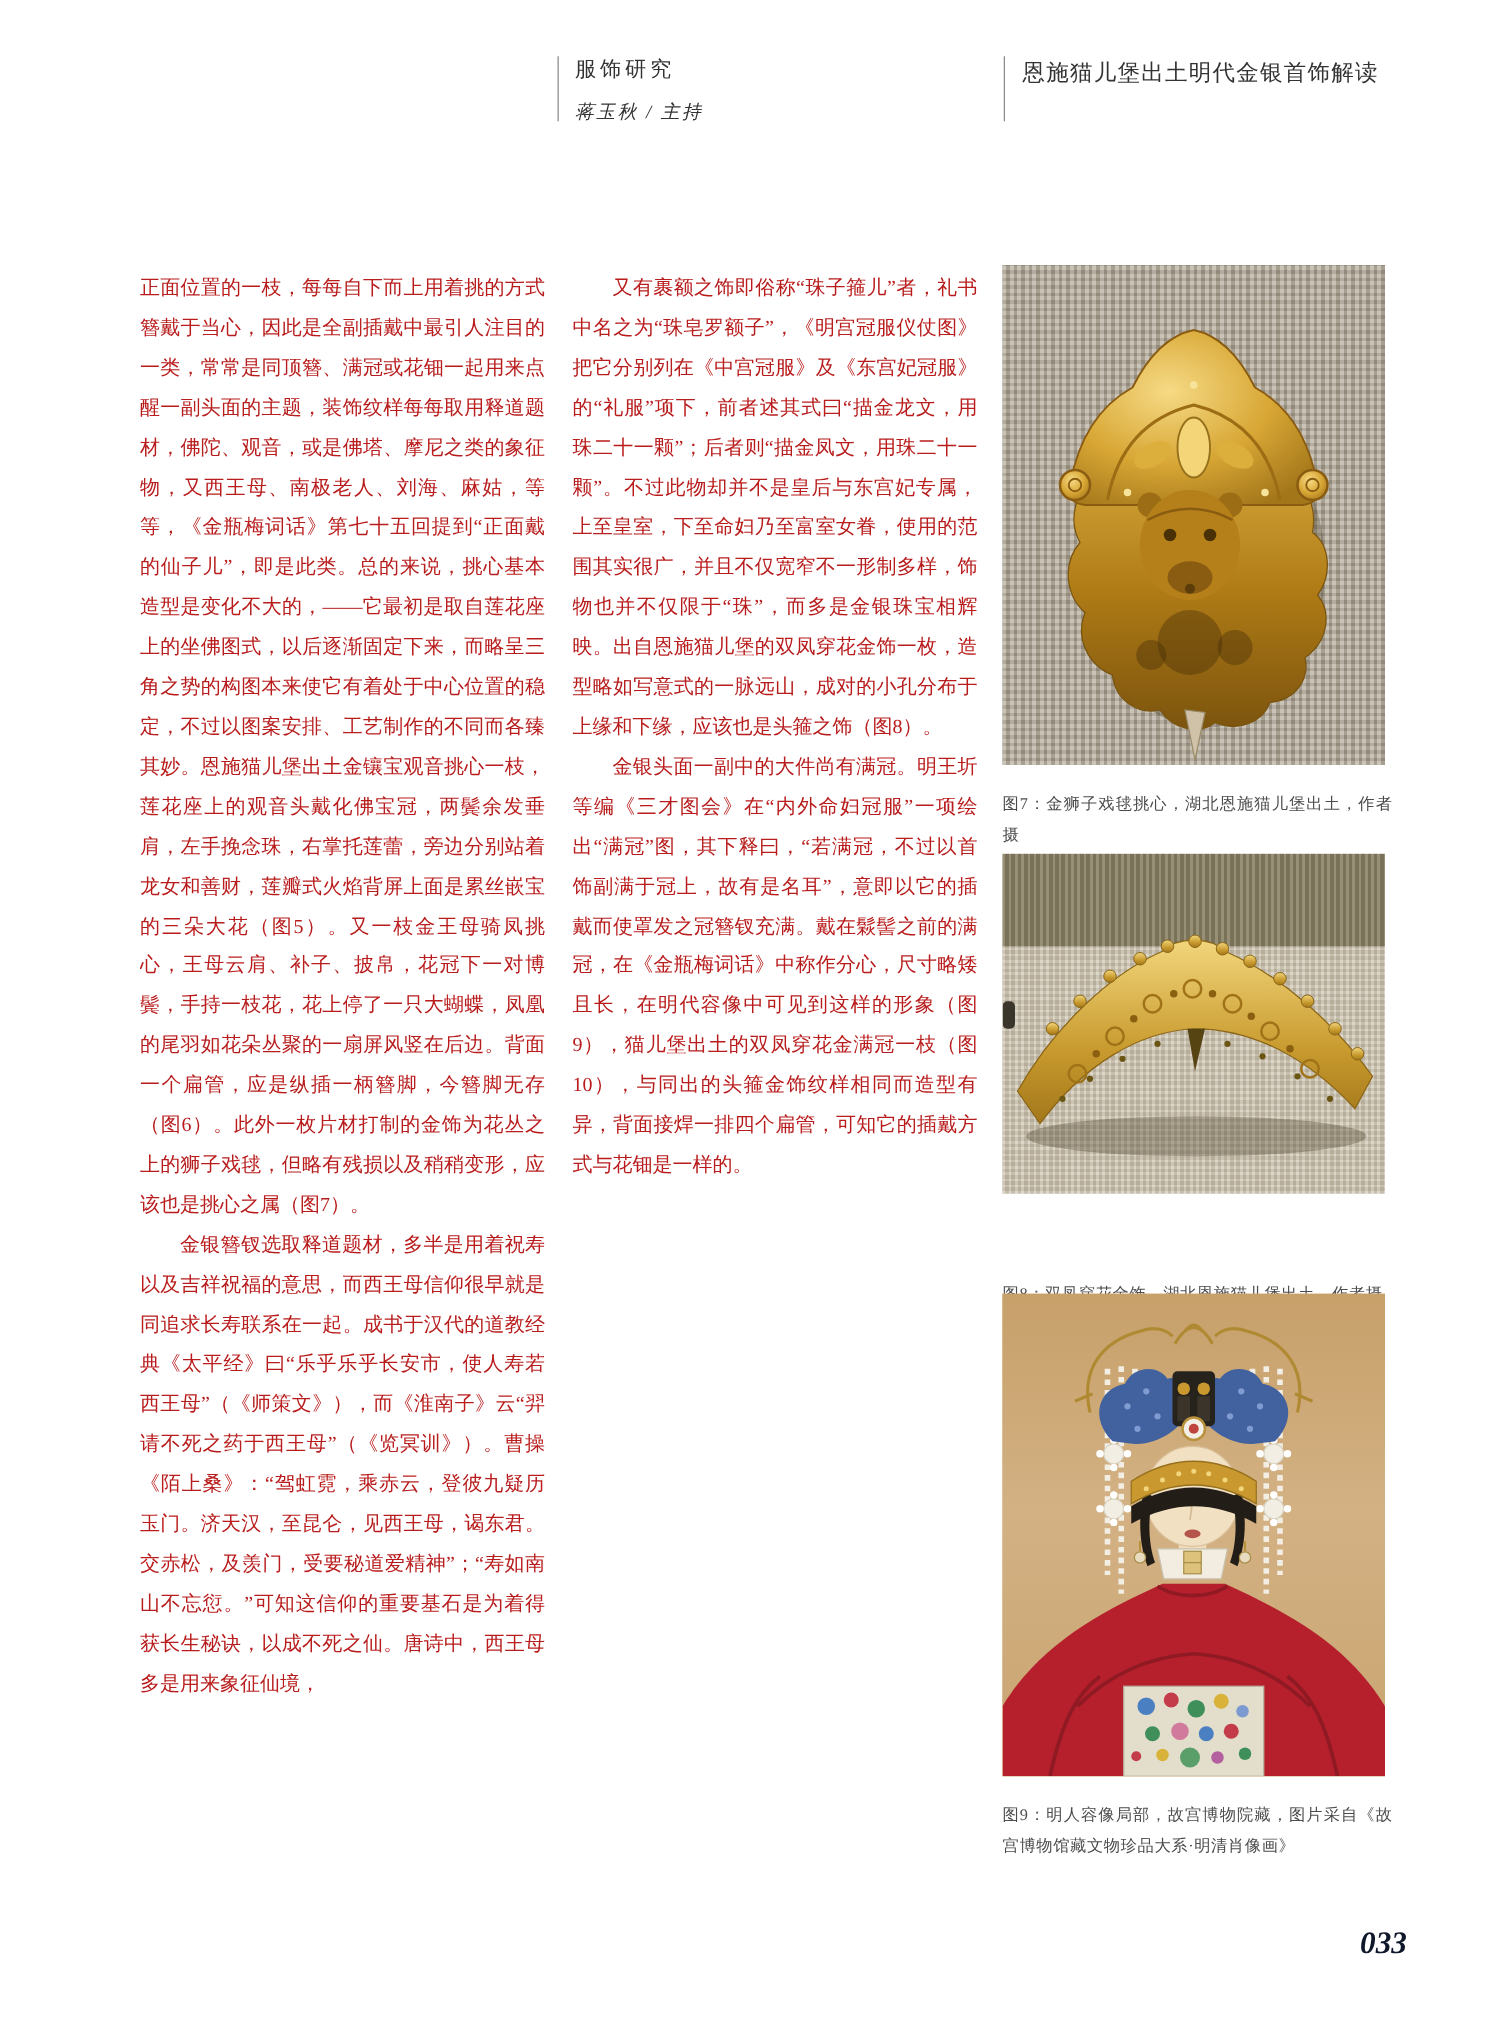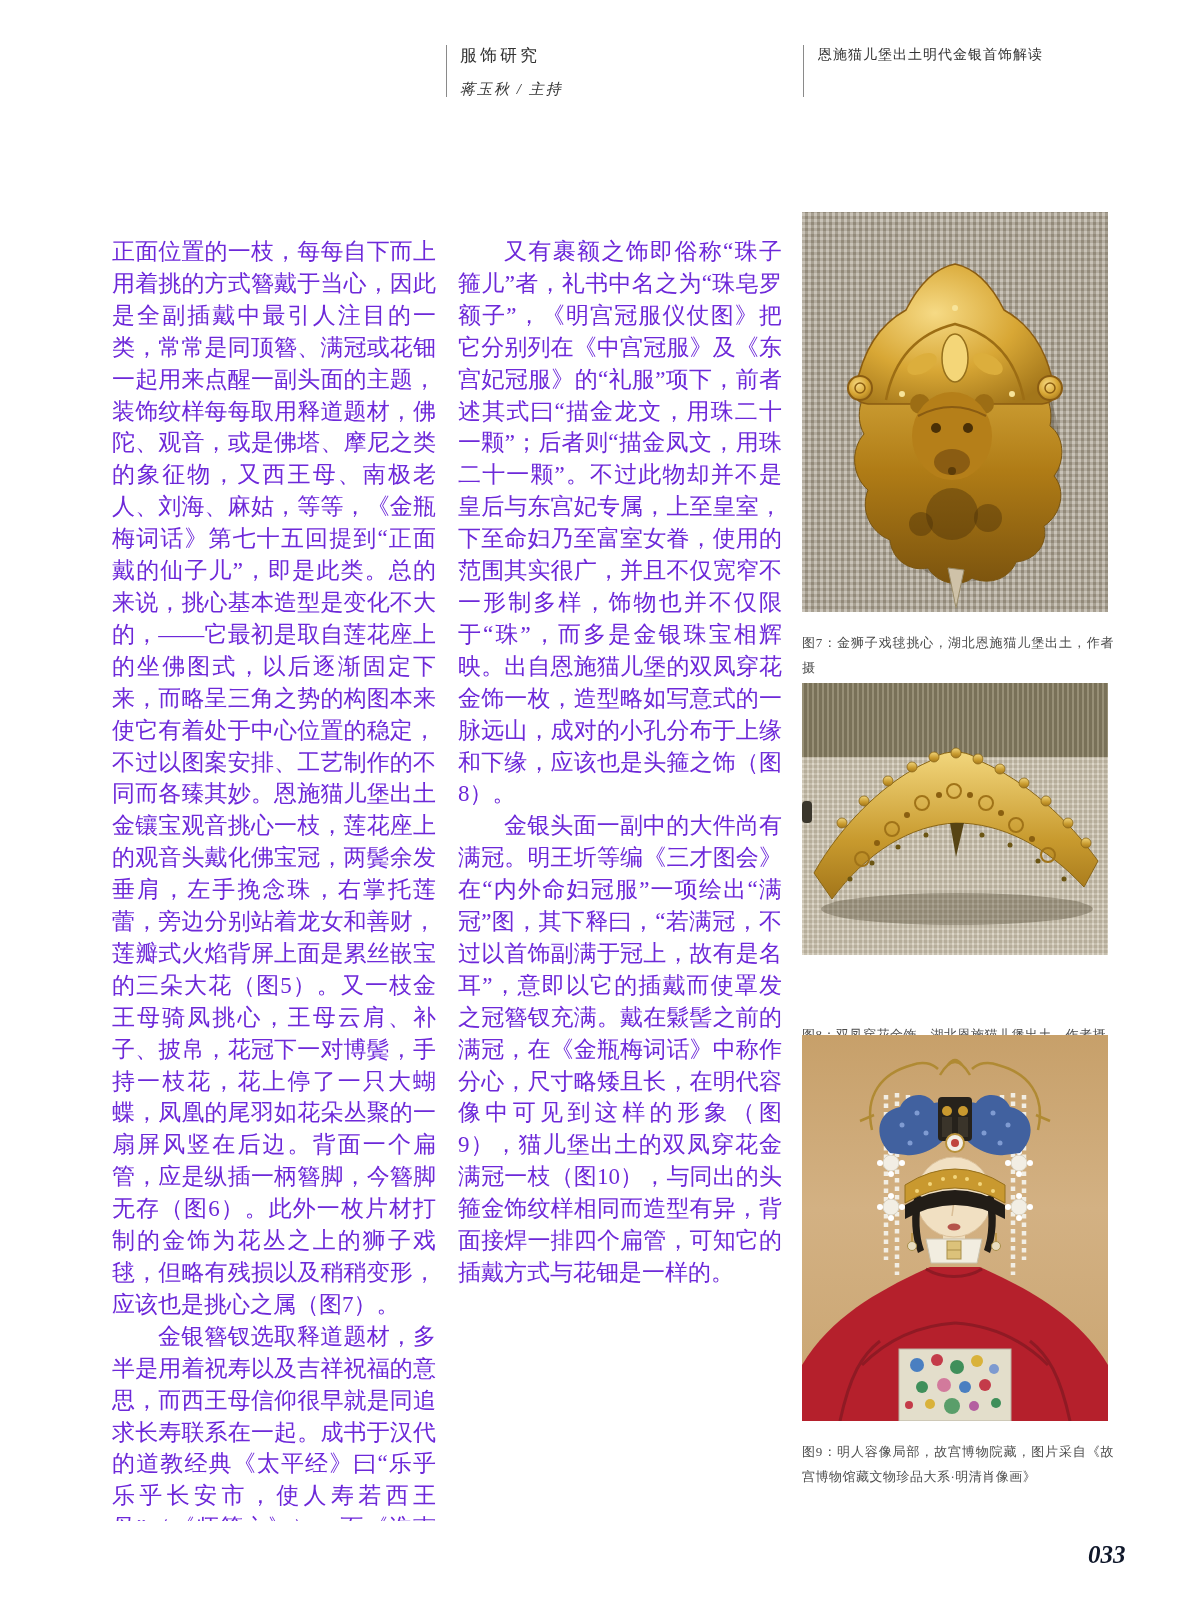--- a/index.html
+++ b/index.html
@@ -2,24 +2,24 @@
 <html><head>
 <meta charset="utf-8">
 <style>
   html,body{margin:0;padding:0;background:#ffffff;}
   .page{position:relative;width:1190px;height:1615px;background:#fff;overflow:hidden;
         font-family:"Liberation Serif","DejaVu Serif",serif;color:#2a2a2a;}
   
   .vrule{position:absolute;width:1px;background:#8a8a8a;}
   .hdr-tag{position:absolute;left:460px;top:44px;font-size:17px;letter-spacing:3px;color:#333;}
   .hdr-host{position:absolute;left:460px;top:80px;font-size:15px;letter-spacing:2px;color:#333;font-style:italic;}
-  .hdr-title{position:absolute;left:818px;top:46px;font-size:14px;letter-spacing:1px;color:#333;}
+  .hdr-title{position:absolute;left:818px;top:46px;font-size:18px;letter-spacing:1px;color:#333;}
   
-  .col{position:absolute;top:215px;width:324px;font-size:23px;line-height:31.9px;
-       text-align:justify;color:#6d28d9;overflow:hidden;margin-top:21px;}
+  .col{position:absolute;top:215px;width:324px;font-size:16px;line-height:31.9px;
+       text-align:justify;color:#b91c1c;overflow:hidden;}
   .col p{margin:0;padding:0;}
   .col p.ind{text-indent:2em;}
   .col-left{left:112px;height:1285px;}
   .col-right{left:458px;height:1285px;}
   
   .fig{position:absolute;left:802px;width:306px;overflow:hidden;}
   .photo7{top:212px;height:400px;background-color:#b2a999;
      background-image:repeating-linear-gradient(90deg,rgba(255,255,255,.18) 0 3px,rgba(90,82,66,.22) 3px 6px),
                       repeating-linear-gradient(0deg,rgba(255,255,255,.15) 0 3px,rgba(90,82,66,.18) 3px 6px);}
   .photo8{top:683px;height:272px;background-color:#d2c9b6;

